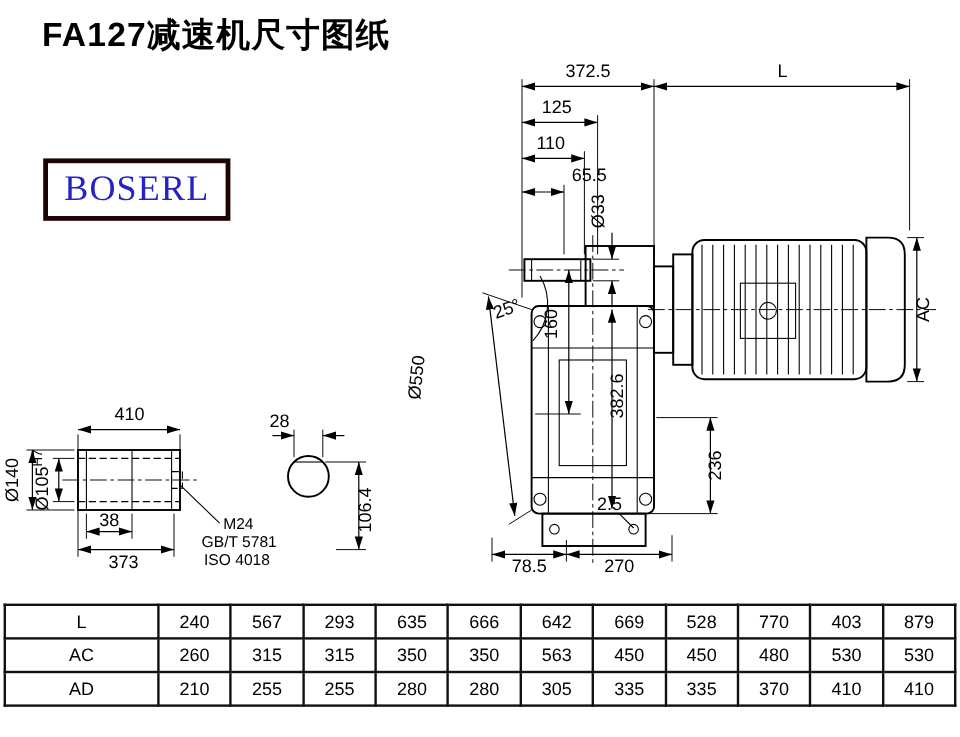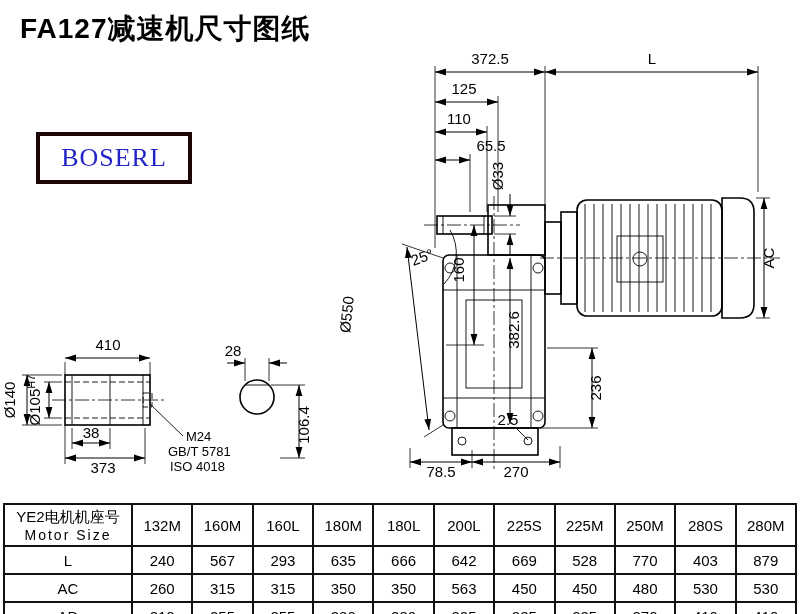--- a/index.html
+++ b/index.html
@@ -1,23 +1,23 @@
 <!DOCTYPE html>
 <html><head>
 <meta charset="utf-8">
 <style>
   html,body { margin:0; padding:0; background:#fff; }
   .screen { position:relative; width:800px; height:614px; background:#fff; overflow:hidden;
             font-family:"Liberation Sans", sans-serif; color:#000; }
   .drawing-svg { position:absolute; left:0; top:0; }
-  .title { position:absolute; left:20px; top:10px; font-weight:bold; font-size:28px;
+  .title { position:absolute; left:35px; top:10px; font-weight:bold; font-size:28px;
            letter-spacing:1px; font-family:"Liberation Sans", sans-serif; }
   .logo { position:absolute; left:36px; top:132px; width:148px; height:44px;
           border:4px solid #1e0505; background:#fff; display:flex; align-items:center; justify-content:center; }
-  .logo span { font-family:"Liberation Serif", serif; font-size:26px; color:#2323c8; letter-spacing:1px; }
+  .logo span { font-family:"Liberation Serif", serif; font-size:30px; color:#2323c8; letter-spacing:1px; }
   
   .o   { fill:none; stroke:#000; stroke-width:1.6; }
   .t   { fill:none; stroke:#000; stroke-width:0.9; }
   .ext { stroke:#000; stroke-width:0.8; }
   .dl  { stroke:#000; stroke-width:1; }
   .cl  { stroke:#000; stroke-width:0.8; stroke-dasharray:14 3 3 3; }
   .hid { fill:none; stroke:#000; stroke-width:0.9; stroke-dasharray:6 3; }
   .dim { font-family:"Liberation Sans", sans-serif; font-size:15px; fill:#000; text-anchor:middle; }
   .dim.s { font-size:13px; text-anchor:start; }
   
@@ -219,37 +219,20 @@
         <col>
         <col>
         <col>
         <col>
         <col>
         <col>
         <col>
         <col>
     </colgroup>
     <tbody>
-        <tr class="hrow">
-      <th>
-        <div class="cn">YE2电机机座号</div>
-        <div class="en">Motor Size</div>
-      </th>
-      <th>132M</th>
-      <th>160M</th>
-      <th>160L</th>
-      <th>180M</th>
-      <th>180L</th>
-      <th>200L</th>
-      <th>225S</th>
-      <th>225M</th>
-      <th>250M</th>
-      <th>280S</th>
-      <th>280M</th>
-    </tr>
     <tr>
       <td>L</td>
       <td>240</td>
       <td>567</td>
       <td>293</td>
       <td>635</td>
       <td>666</td>
       <td>642</td>
       <td>669</td>
       <td>528</td>

